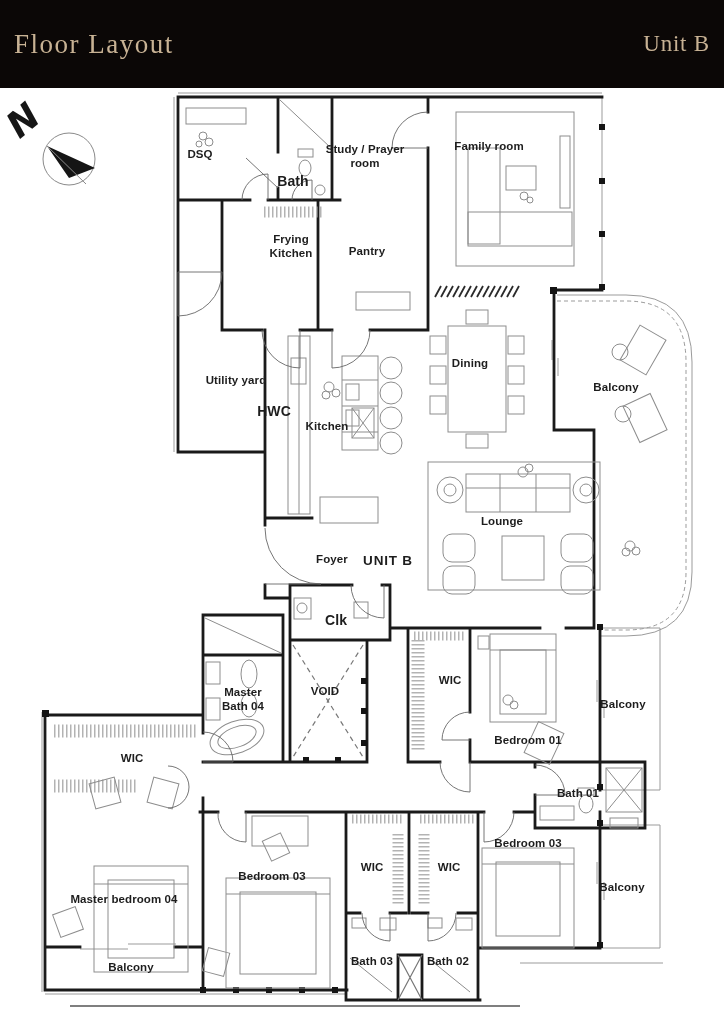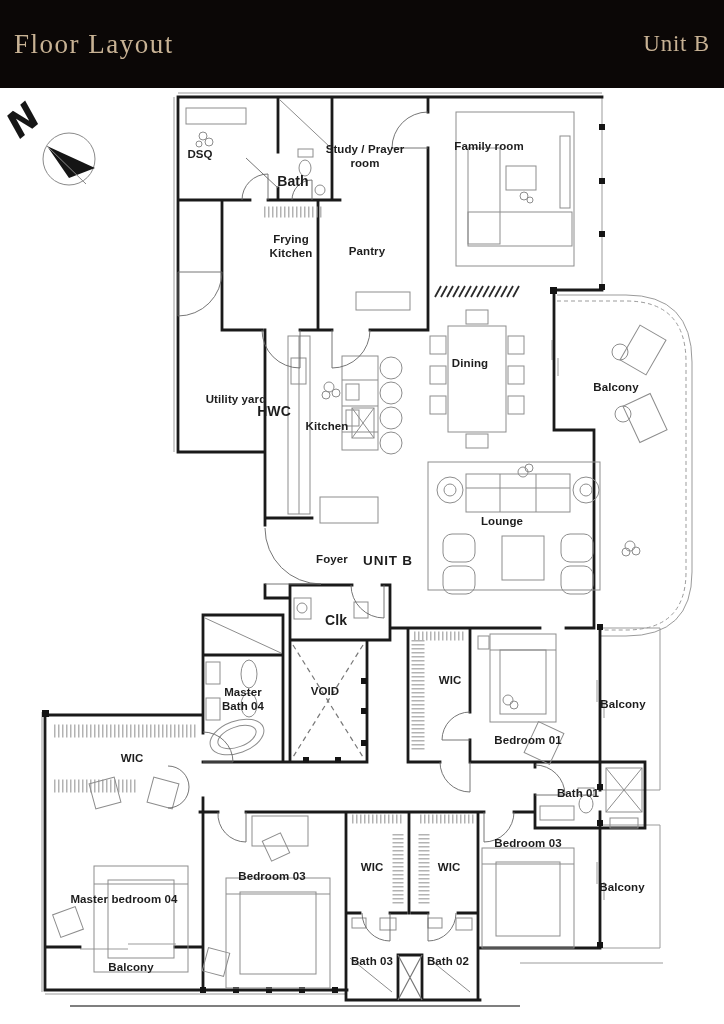--- a/index.html
+++ b/index.html
@@ -263,21 +263,21 @@
   </svg>
 
   <span class="rl" style="left:200px;top:155px">DSQ</span>
   <span class="rl sm" style="left:293px;top:181px">Bath</span>
   <span class="rl" style="left:365px;top:157px">Study / Prayer
 room</span>
   <span class="rl" style="left:489px;top:147px">Family room</span>
   <span class="rl" style="left:291px;top:247px">Frying
 Kitchen</span>
   <span class="rl" style="left:367px;top:252px">Pantry</span>
-  <span class="rl" style="left:236px;top:400px">Utility yard</span>
+  <span class="rl" style="left:236px;top:381px">Utility yard</span>
   <span class="rl sm" style="left:274px;top:411px">HWC</span>
   <span class="rl" style="left:327px;top:427px">Kitchen</span>
   <span class="rl" style="left:470px;top:364px">Dining</span>
   <span class="rl" style="left:616px;top:388px">Balcony</span>
   <span class="rl" style="left:502px;top:522px">Lounge</span>
   <span class="rl" style="left:332px;top:560px">Foyer</span>
   <span class="rl big" style="left:388px;top:561px">UNIT B</span>
   <span class="rl sm" style="left:336px;top:620px">Clk</span>
   <span class="rl" style="left:243px;top:700px">Master
 Bath 04</span>

